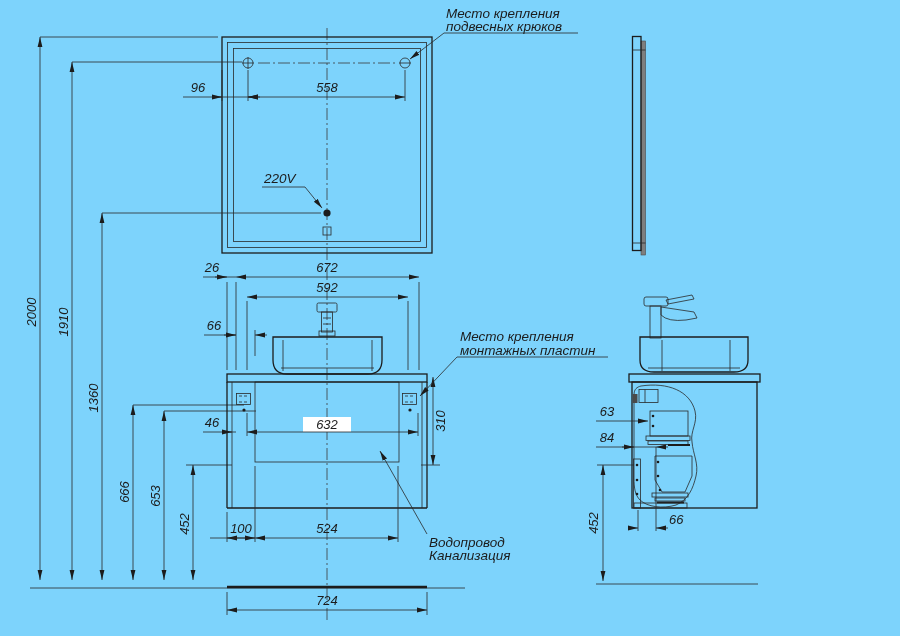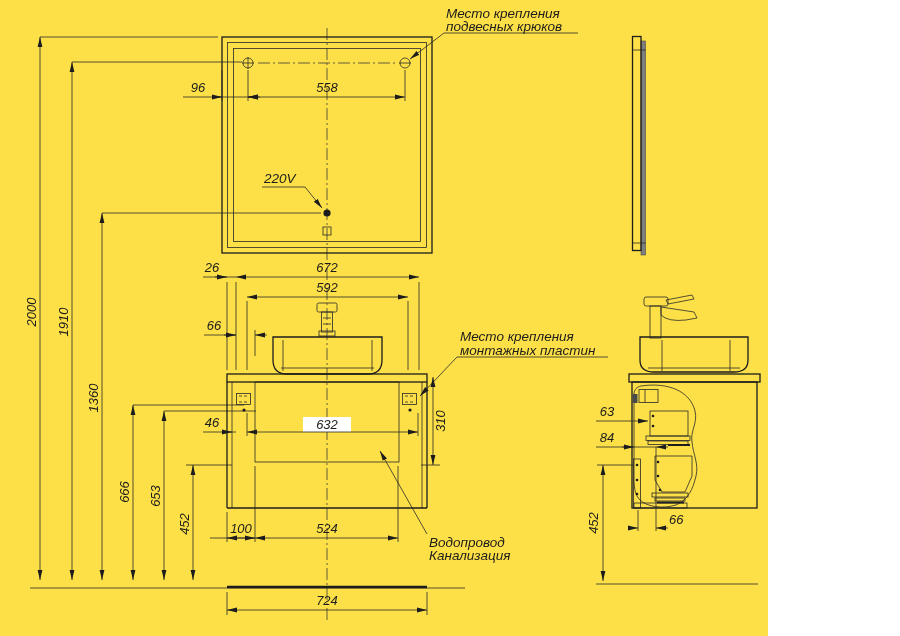--- a/index.html
+++ b/index.html
@@ -1,16 +1,16 @@
 <!DOCTYPE html>
 <html><head>
 <meta charset="utf-8">
 <style>
   html,body{margin:0;padding:0;background:#ffffff;}
-  .sheet{position:relative;width:768px;height:636px;background:#fde047;overflow:hidden;}
+  .sheet{position:relative;width:900px;height:636px;background:#7dd3fc;overflow:hidden;}
   svg{display:block;}
   .dim-text{font:italic 13px "Liberation Sans", sans-serif;fill:#1c1c1c;}
   .note-text{font:italic 13.5px "Liberation Sans", sans-serif;fill:#1c1c1c;}
   .thin{stroke:#2a2a2a;stroke-width:0.8;fill:none;}
   .med{stroke:#1c1c1c;stroke-width:1.3;fill:none;}
   .thick{stroke:#1c1c1c;stroke-width:2.4;fill:none;}
   .cl{stroke:#3a3a3a;stroke-width:0.8;fill:none;stroke-dasharray:12 3 2 3;}
   .dash{stroke:#2a2a2a;stroke-width:0.8;fill:none;stroke-dasharray:3 2;}
 </style>
 </head>

